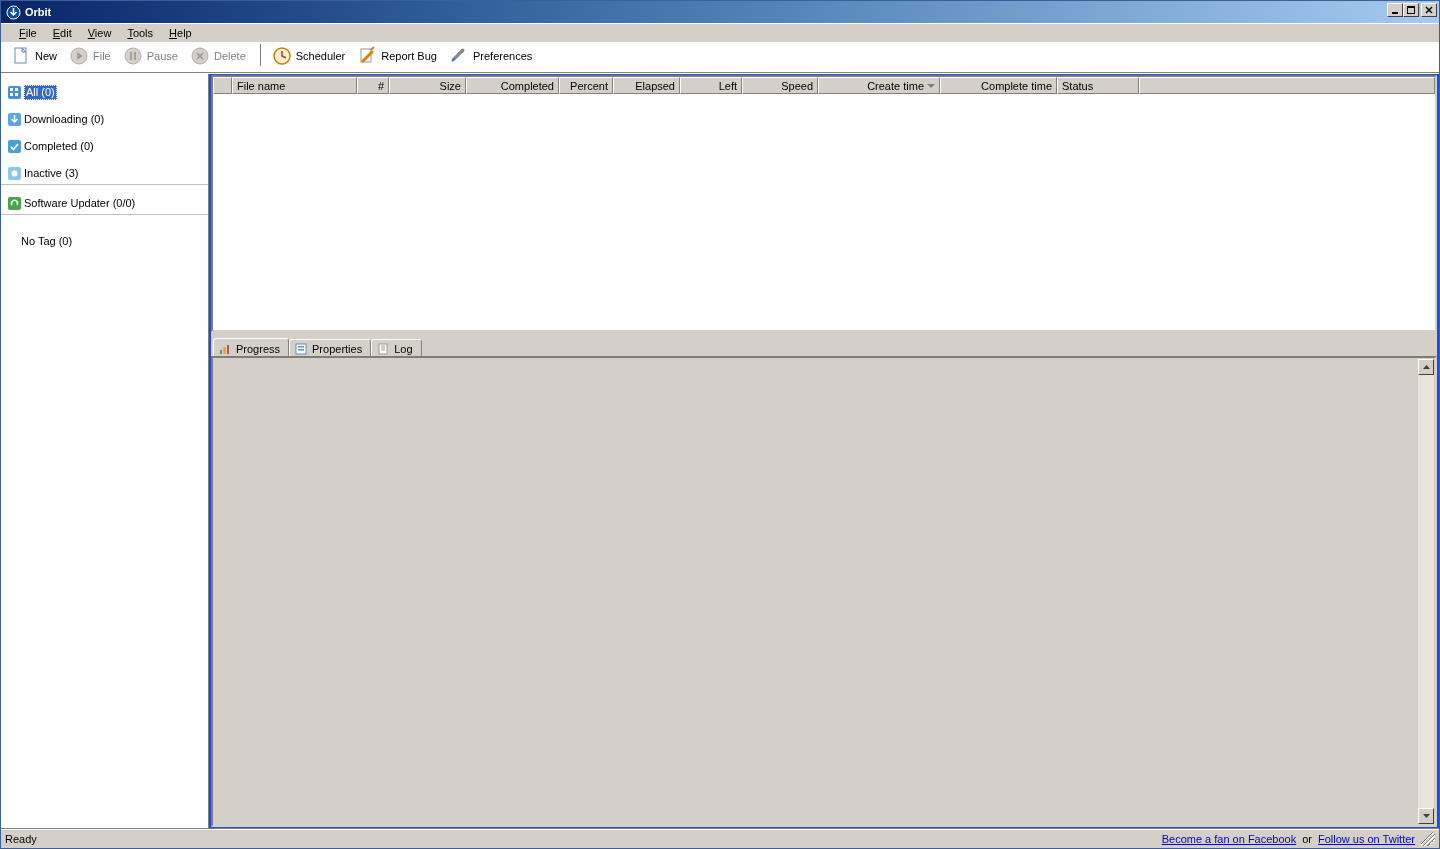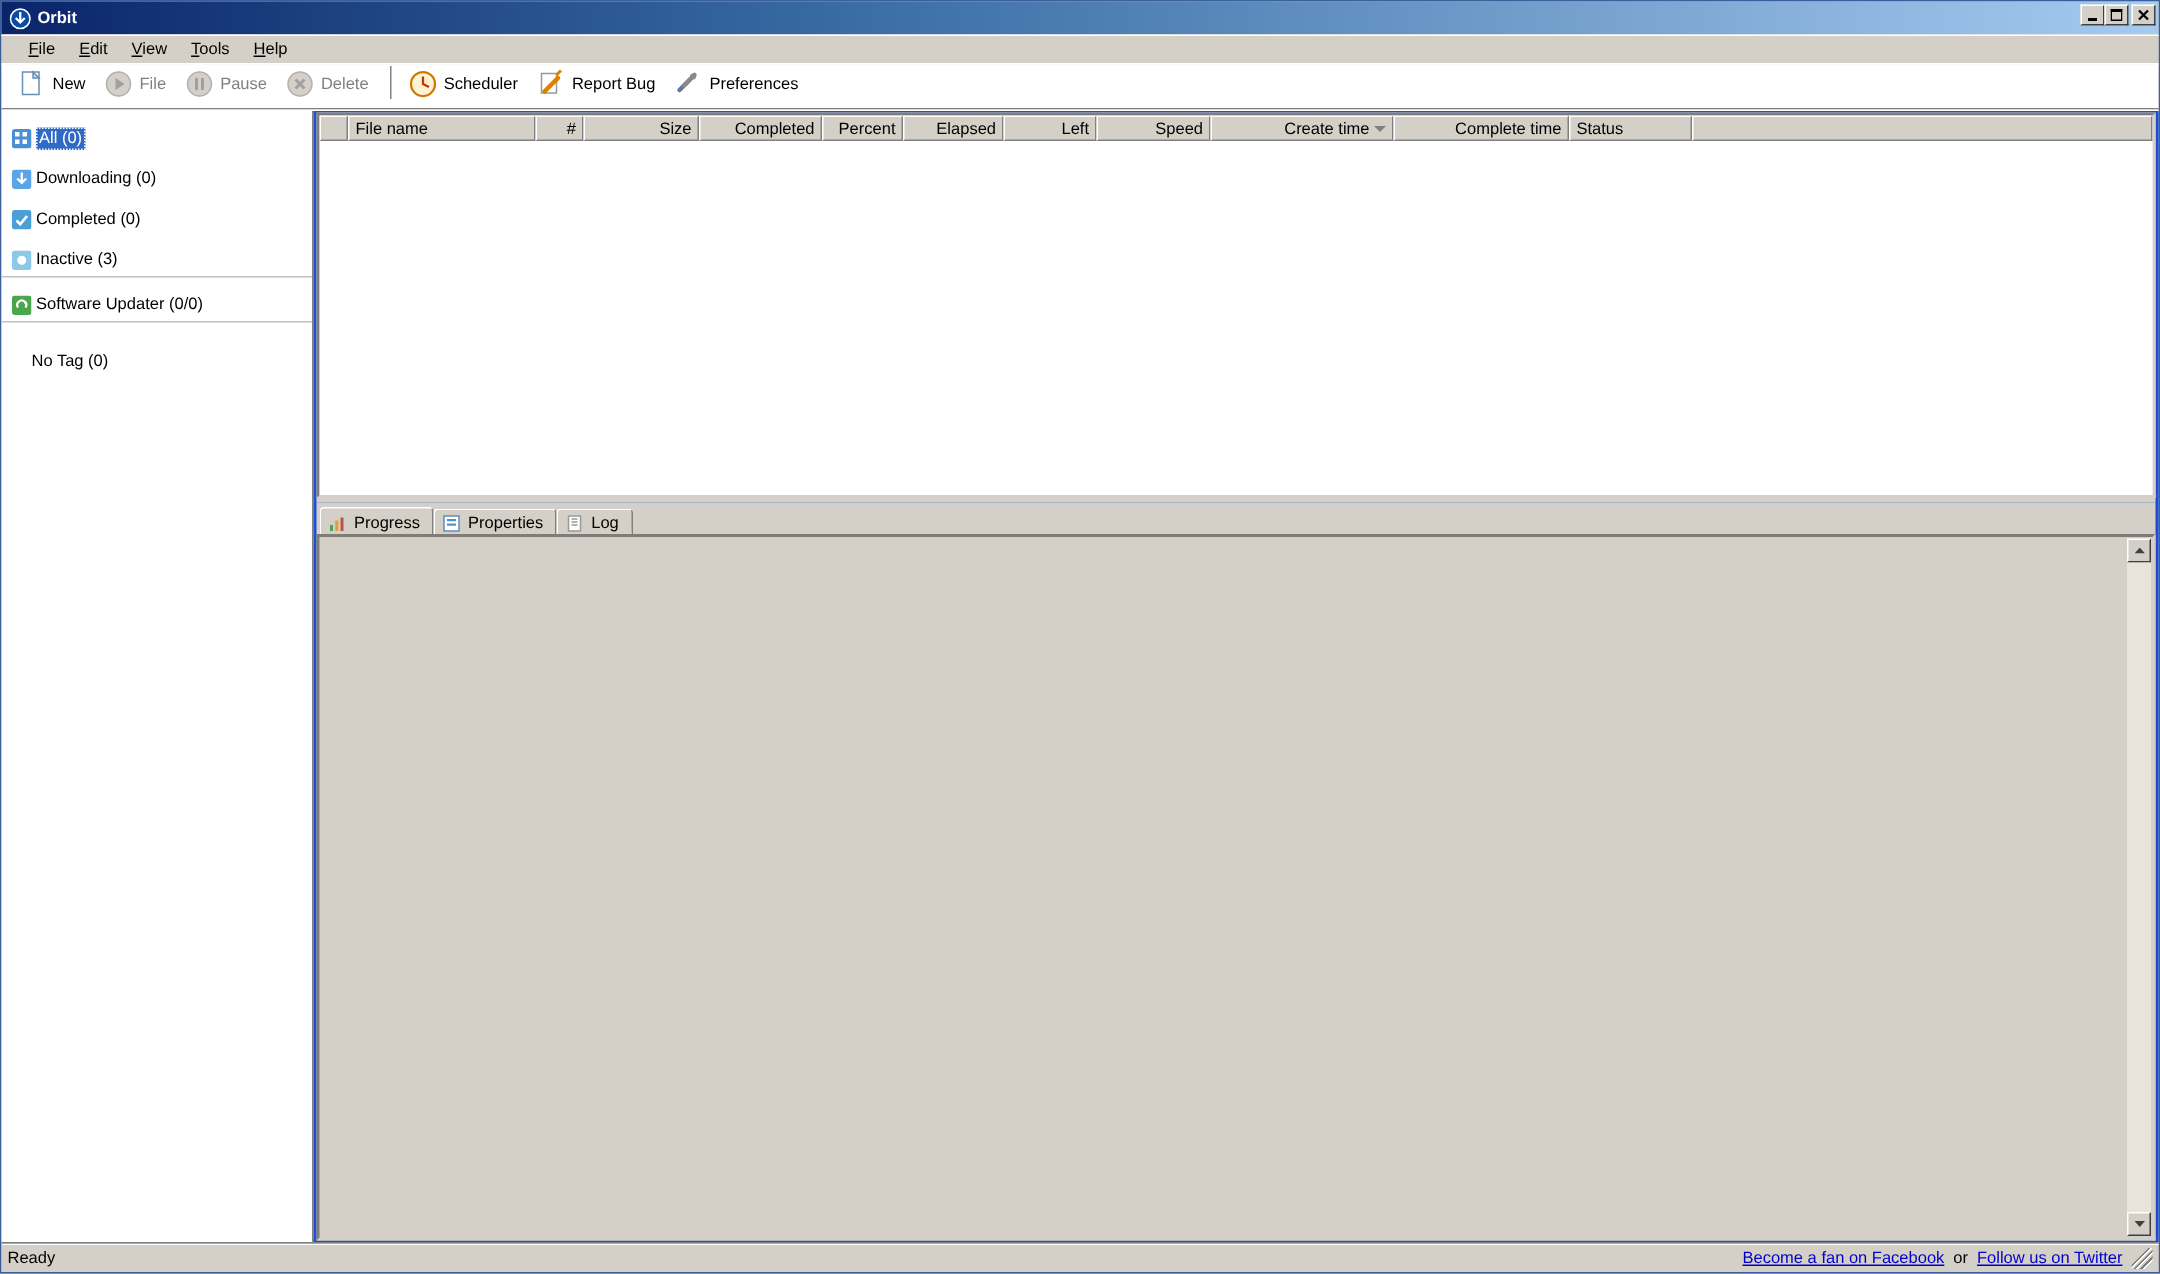--- a/index.html
+++ b/index.html
@@ -404,21 +404,21 @@
     </div>
 
     <div class="rightpane">
 
       <div class="list-area">
         <div class="list-header">
           <div class="lh-cell al" style="width:19px;"></div>
           <div class="lh-cell al" style="width:125px;">File name</div>
           <div class="lh-cell" style="width:32px;">#</div>
           <div class="lh-cell" style="width:77px;">Size</div>
-          <div class="lh-cell" style="width:82px;">Completed</div>
+          <div class="lh-cell" style="width:93px;">Completed</div>
           <div class="lh-cell" style="width:54px;">Percent</div>
           <div class="lh-cell" style="width:67px;">Elapsed</div>
           <div class="lh-cell" style="width:62px;">Left</div>
           <div class="lh-cell" style="width:76px;">Speed</div>
           <div class="lh-cell" style="width:122px;">
             <span>Create time</span>
             <span class="sort-arrow"></span>
           </div>
           <div class="lh-cell" style="width:117px;">Complete time</div>
           <div class="lh-cell al" style="width:82px;">Status</div>

